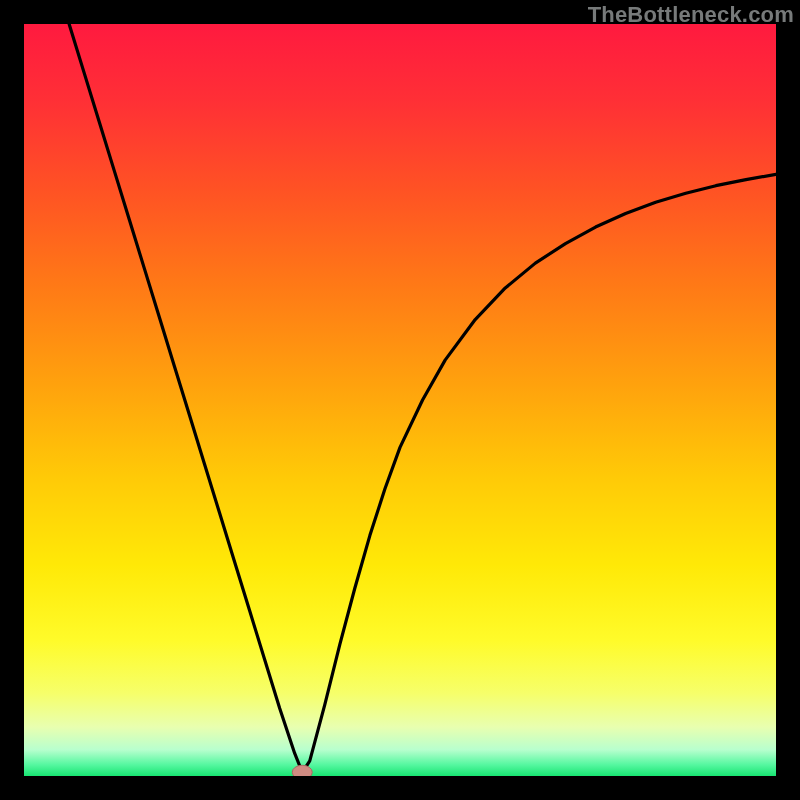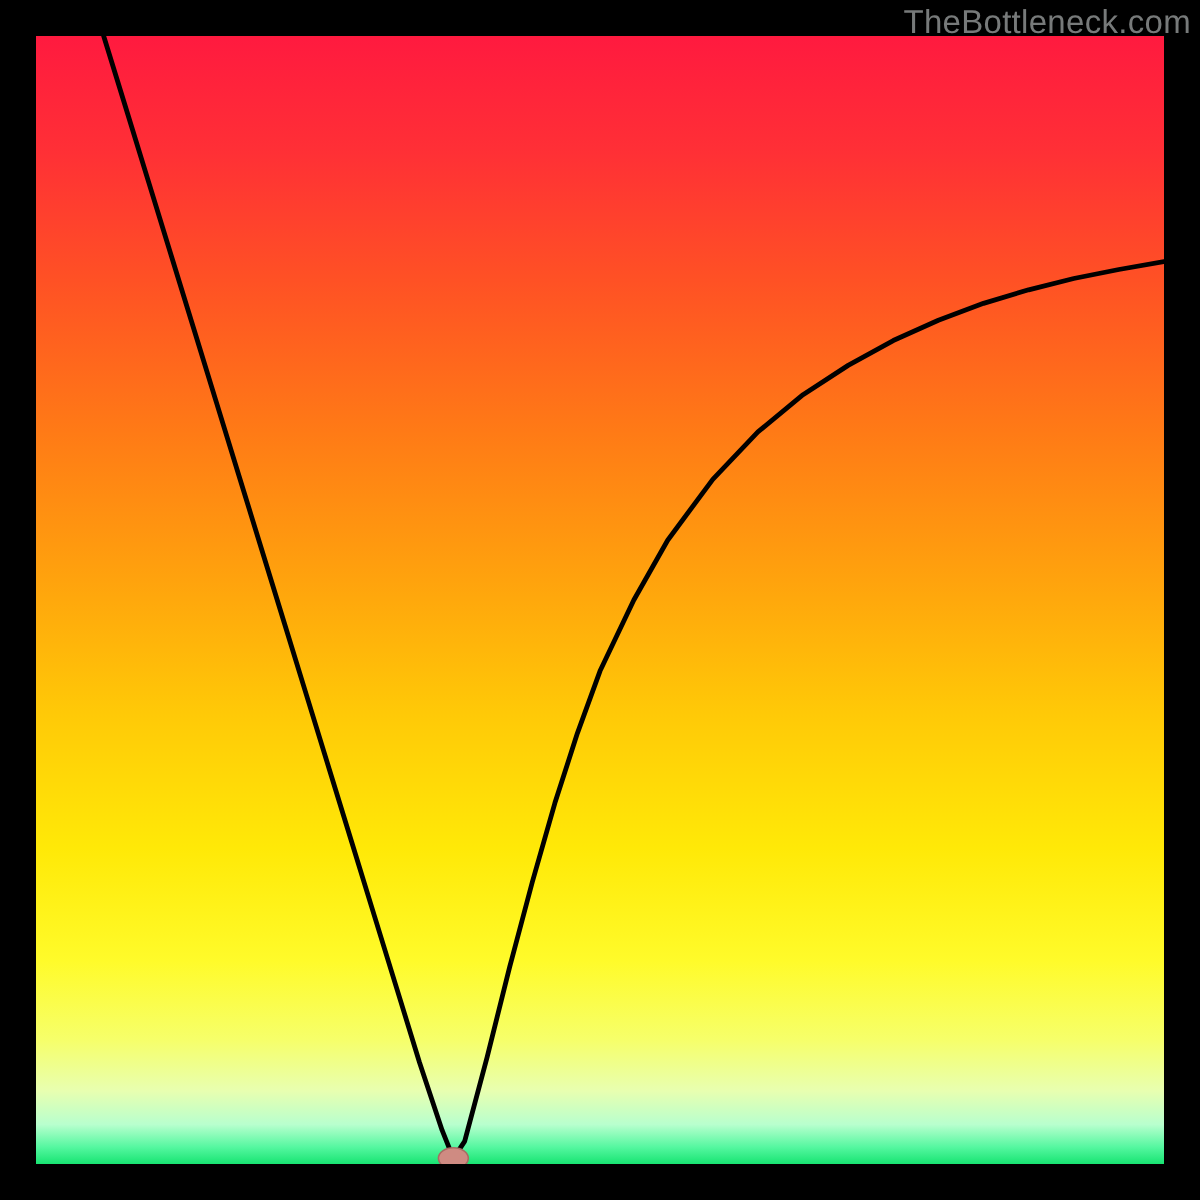--- a/index.html
+++ b/index.html
@@ -26,21 +26,21 @@
     width: 752px;
     height: 752px;
   }
   .watermark {
     position: absolute;
     top: 2px;
     right: 6px;
     color: #777a7a;
     font-size: 22px;
     letter-spacing: 0.2px;
-    font-weight: 400;
+    font-weight: 700;
   }
   svg { display: block; }
 </style>
 </head>
 <body>
 
 <div class="frame">
   <svg class="plot" viewBox="0 0 752 752">
     <defs>
       <linearGradient id="bg-grad" x1="0" y1="0" x2="0" y2="1">

